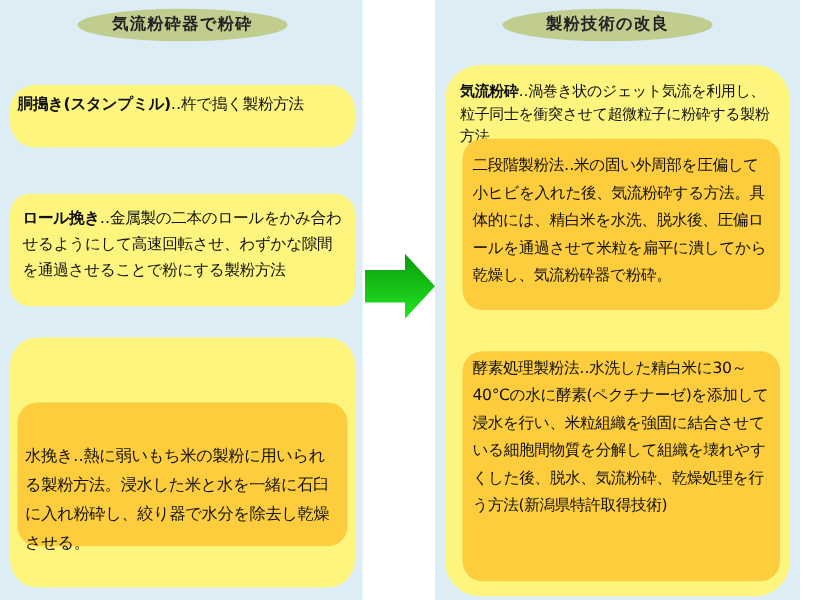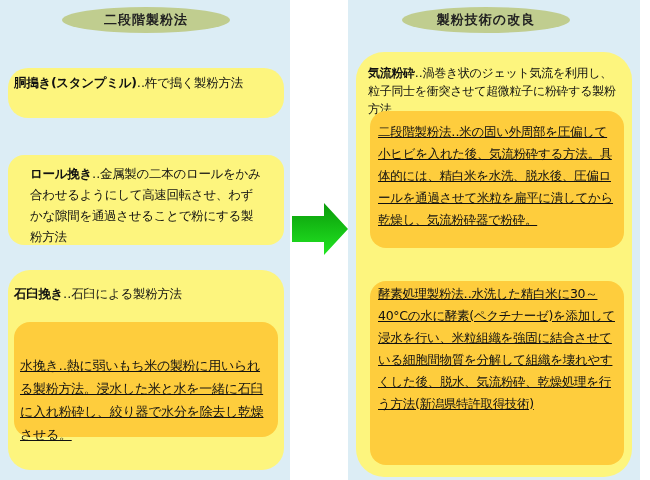--- a/index.html
+++ b/index.html
@@ -4,47 +4,44 @@
 <style>
   html, body { margin:0; padding:0; }
   body { width:650px; height:480px; background:#ffffff; position:relative; overflow:hidden;
          font-family:"DejaVu Sans", "Liberation Sans", sans-serif; color:#111; }
   .panel { position:absolute; background:#dcedf5; }
   #left-panel { left:0; top:0; width:290px; height:480px; }
   #right-panel { left:348px; top:0; width:292px; height:480px; }
   .title-oval { position:absolute; background:#c0cd8f; border-radius:50%; text-align:center;
                 font-weight:bold; font-size:13px; letter-spacing:1px; color:#222; }
   .ybox { position:absolute; background:#fdf57e; border-radius:16px; box-sizing:border-box; }
-  .obox { position:absolute; background:#fecd3d; border-radius:16px; box-sizing:border-box;text-decoration:underline; }
+  .obox { position:absolute; background:#fecd3d; border-radius:16px; box-sizing:border-box; }
   .txt { font-size:12.5px; line-height:21px; letter-spacing:-0.3px; }
   .term { font-weight:bold; }
   .arrow { position:absolute; left:292px; top:203px; width:56px; height:52px; }
 </style>
 </head>
 <body>
 
 <div id="left-panel" class="panel">
-  <div class="title-oval" style="left:62px; top:7px; width:168px; height:26px; line-height:26px;">二段階製粉法</div>
+  <div class="title-oval" style="left:62px; top:7px; width:168px; height:26px; line-height:26px;">気流粉砕器で粉砕</div>
 
   <div class="ybox" style="left:8px; top:68px; width:276px; height:50px; padding:4px 6px;border-radius:20px;">
     <div class="txt">
       <span class="term">胴搗き(スタンプミル)</span><span>‥</span><span>杵で搗く製粉方法</span>
     </div>
   </div>
 
-  <div class="ybox" style="left:8px; top:155px; width:276px; height:90px; padding:8px 22px;">
+  <div class="ybox" style="left:8px; top:155px; width:276px; height:90px; padding:8px 10px;">
     <div class="txt">
       <span class="term">ロール挽き</span><span>‥</span><span>金属製の二本のロールをかみ合わせるようにして高速回転させ、わずかな隙間を通過させることで粉にする製粉方法</span>
     </div>
   </div>
 
   <div class="ybox" style="left:8px; top:270px; width:276px; height:200px; padding:13px 6px; border-radius:22px;">
-    <div class="txt">
-      <span class="term">石臼挽き</span><span>‥</span><span>石臼による製粉方法</span>
-    </div>
     <div class="obox" style="left:6px; top:52px; width:264px; height:115px; padding:32px 6px;">
       <div class="txt" style="font-size:13px; line-height:23px;">水挽き‥熱に弱いもち米の製粉に用いられる製粉方法。浸水した米と水を一緒に石臼に入れ粉砕し、絞り器で水分を除去し乾燥させる。</div>
     </div>
   </div>
 </div>
 
 <svg class="arrow" viewBox="0 0 56 52">
   <defs>
     <linearGradient id="ag" x1="0" y1="0" x2="0" y2="1">
       <stop offset="0" stop-color="#0a9a0a"></stop>

